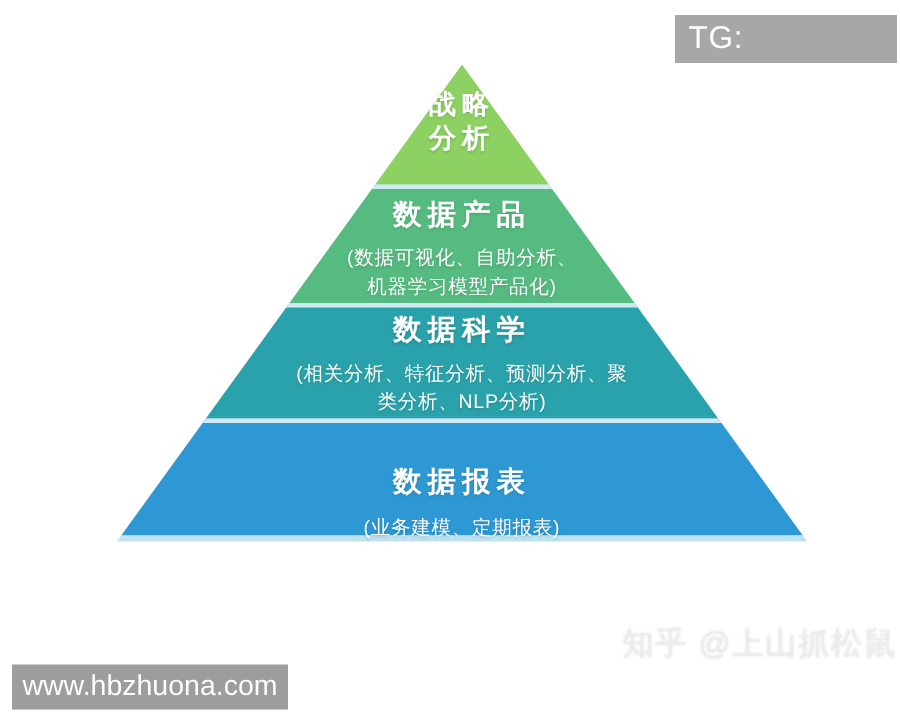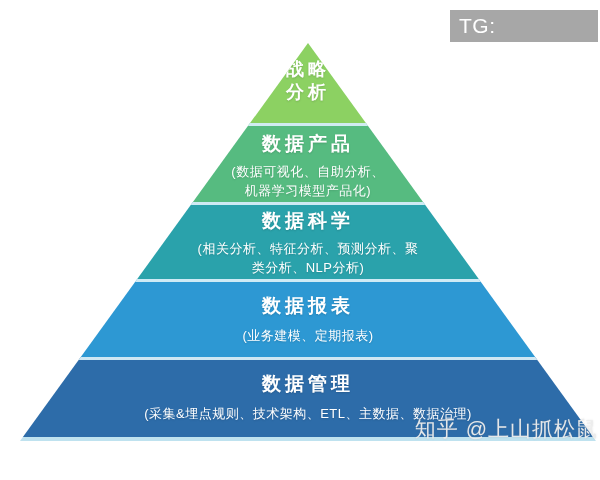--- a/index.html
+++ b/index.html
@@ -15,21 +15,21 @@
     clip-path:polygon(50% 0, 100% 100%, 0 100%);
   }
   .layer {
     width:100%; box-sizing:border-box; color:#ffffff; text-align:center;
     text-shadow:0 1px 2px rgba(0,0,0,0.15);
   }
   .layer + .layer { border-top:3px solid rgba(215,238,247,0.95); }
   .layer-1 { height:80px; padding-top:15px; }
   .layer-2 { height:79px; padding-top:5px; }
   .layer-3 { height:77px; padding-top:3px; }
-  .layer-4 { height:78px; padding-top:11px; }
+  .layer-4 { height:78px; padding-top:27px; }
   .layer-5 { height:80px; padding-top:11px; }
   .base-strip { width:100%; height:4px; background:#bfe2ef; }
 
   .apex-line {
     font-size:18px; font-weight:700; line-height:23px; letter-spacing:4px;
   }
   .title { font-size:19px; font-weight:700; line-height:26px; letter-spacing:4px; }
   .subtitle { margin-top:5px; font-size:13px; line-height:19px; letter-spacing:0.5px; font-weight:400; }
   .layer-4 .subtitle, .layer-5 .subtitle { margin-top:7px; }
 
@@ -82,26 +82,21 @@
       </div>
     </div>
 
     <div class="layer layer-4" style="background-color: rgb(45, 152, 211);">
       <div class="title">数据报表</div>
       <div class="subtitle">
         <div>(业务建模、定期报表)</div>
       </div>
     </div>
 
-    <div class="layer layer-5" style="background-color: rgb(45, 108, 169);">
-      <div class="title">数据管理</div>
-      <div class="subtitle">
-        <div>(采集&amp;埋点规则、技术架构、ETL、主数据、数据治理)</div>
-      </div>
-    </div>
 
     <div class="base-strip"></div>
   </div>
 
   <div class="credit">知乎 @上山抓松鼠</div>
 
+  <div class="site-badge">www.hbzhuona.com</div>
 
 </div>
 
 </body></html>

